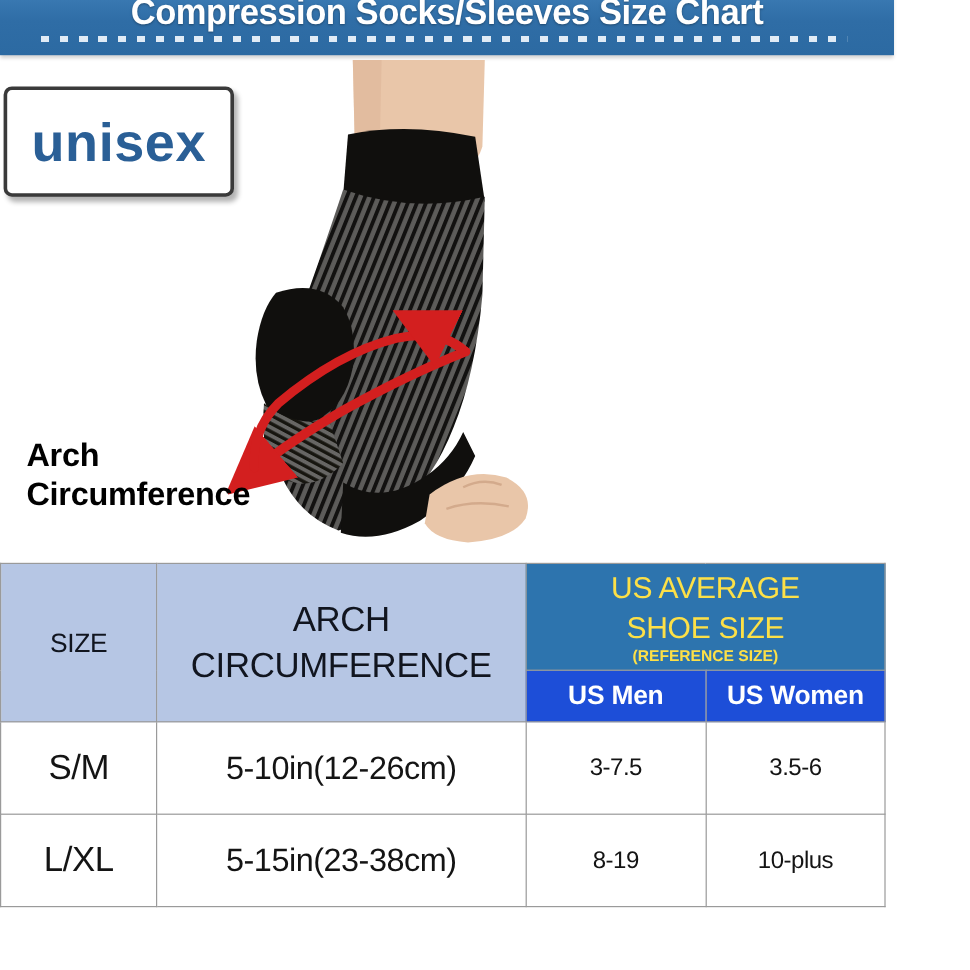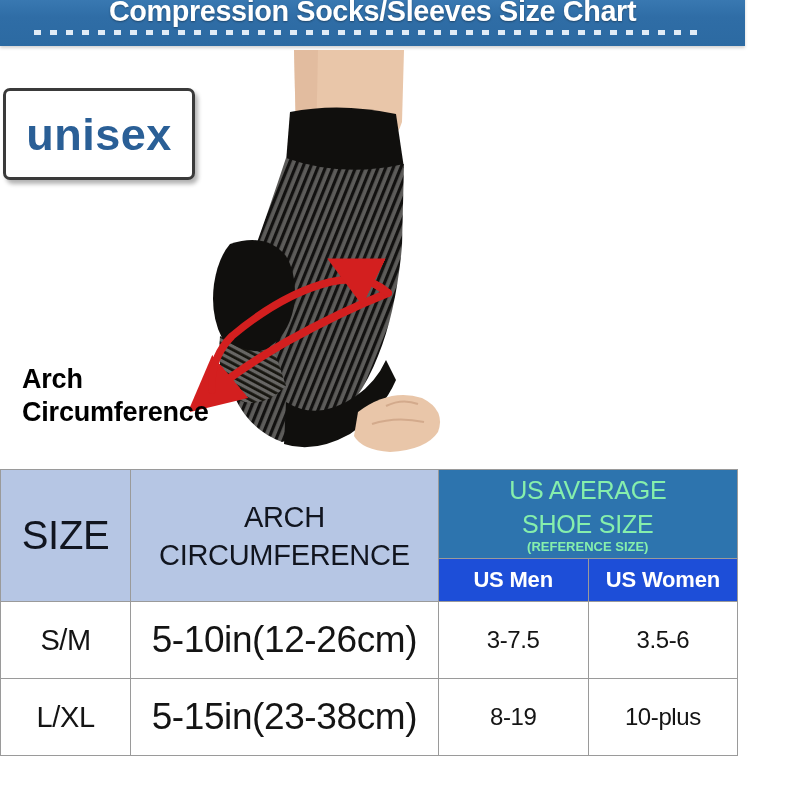--- a/index.html
+++ b/index.html
@@ -58,21 +58,21 @@
        to right,
        #eaf2fa 0px, #eaf2fa 7px,
        rgba(255,255,255,0) 7px, rgba(255,255,255,0) 16px);
     opacity: 0.95;
   }
 
   
   .unisex-badge {
     position: absolute;
     left: 3px;
-    top: 88px;
+    top: 72px;
     width: 186px;
     height: 86px;
     background: #ffffff;
     border: 3px solid #3a3a3a;
     border-radius: 7px;
     box-shadow: 3px 4px 4px rgba(0,0,0,0.30);
     display: flex;
     align-items: center;
     justify-content: center;
   }
@@ -144,31 +144,31 @@
     vertical-align: middle;
   }
   .col-size    { width: 130px; }
   .col-arch    { width: 307px; }
   .col-men     { width: 150px; }
   .col-women   { width: 149px; }
 
   .hdr-light {
     background: #b6c6e4;
     color: #11151f;
-    font-size: 40px;
+    font-size: 22px;
     font-weight: normal;
     letter-spacing: -0.3px;
   }
   .hdr-light.arch-head {
     font-size: 29px;
     line-height: 38px;
   }
   .hdr-dark {
     background: #2d74ae;
-    color: #86efac;
+    color: #fde047;
     letter-spacing: -0.2px;
   }
   .dark-main {
     font-size: 25px;
     font-weight: normal;
     line-height: 28px;
     padding-top: 6px;
   }
   .dark-sub {
     font-size: 13px;
@@ -181,26 +181,26 @@
     color: #ffffff;
     font-size: 22px;
     font-weight: bold;
     height: 42px;
     letter-spacing: -0.2px;
   }
   .hdr-h1 { height: 84px; }
   .body-cell {
     background: #ffffff;
     color: #141414;
-    font-size: 24px;
+    font-size: 20px;
     height: 76px;
     letter-spacing: -0.4px;
   }
   .body-cell.size-cell { font-size: 29px; }
-  .body-cell.arch-cell { font-size: 37px; margin-top: 16px; }
+  .body-cell.arch-cell { font-size: 27px; margin-top: 16px; }
 </style>
 </head>
 <body>
 
 <div id="page">
 
   <div class="banner">
     <div class="banner-title">Compression Socks/Sleeves Size Chart</div>
     <div class="banner-dots"></div>
   </div>

